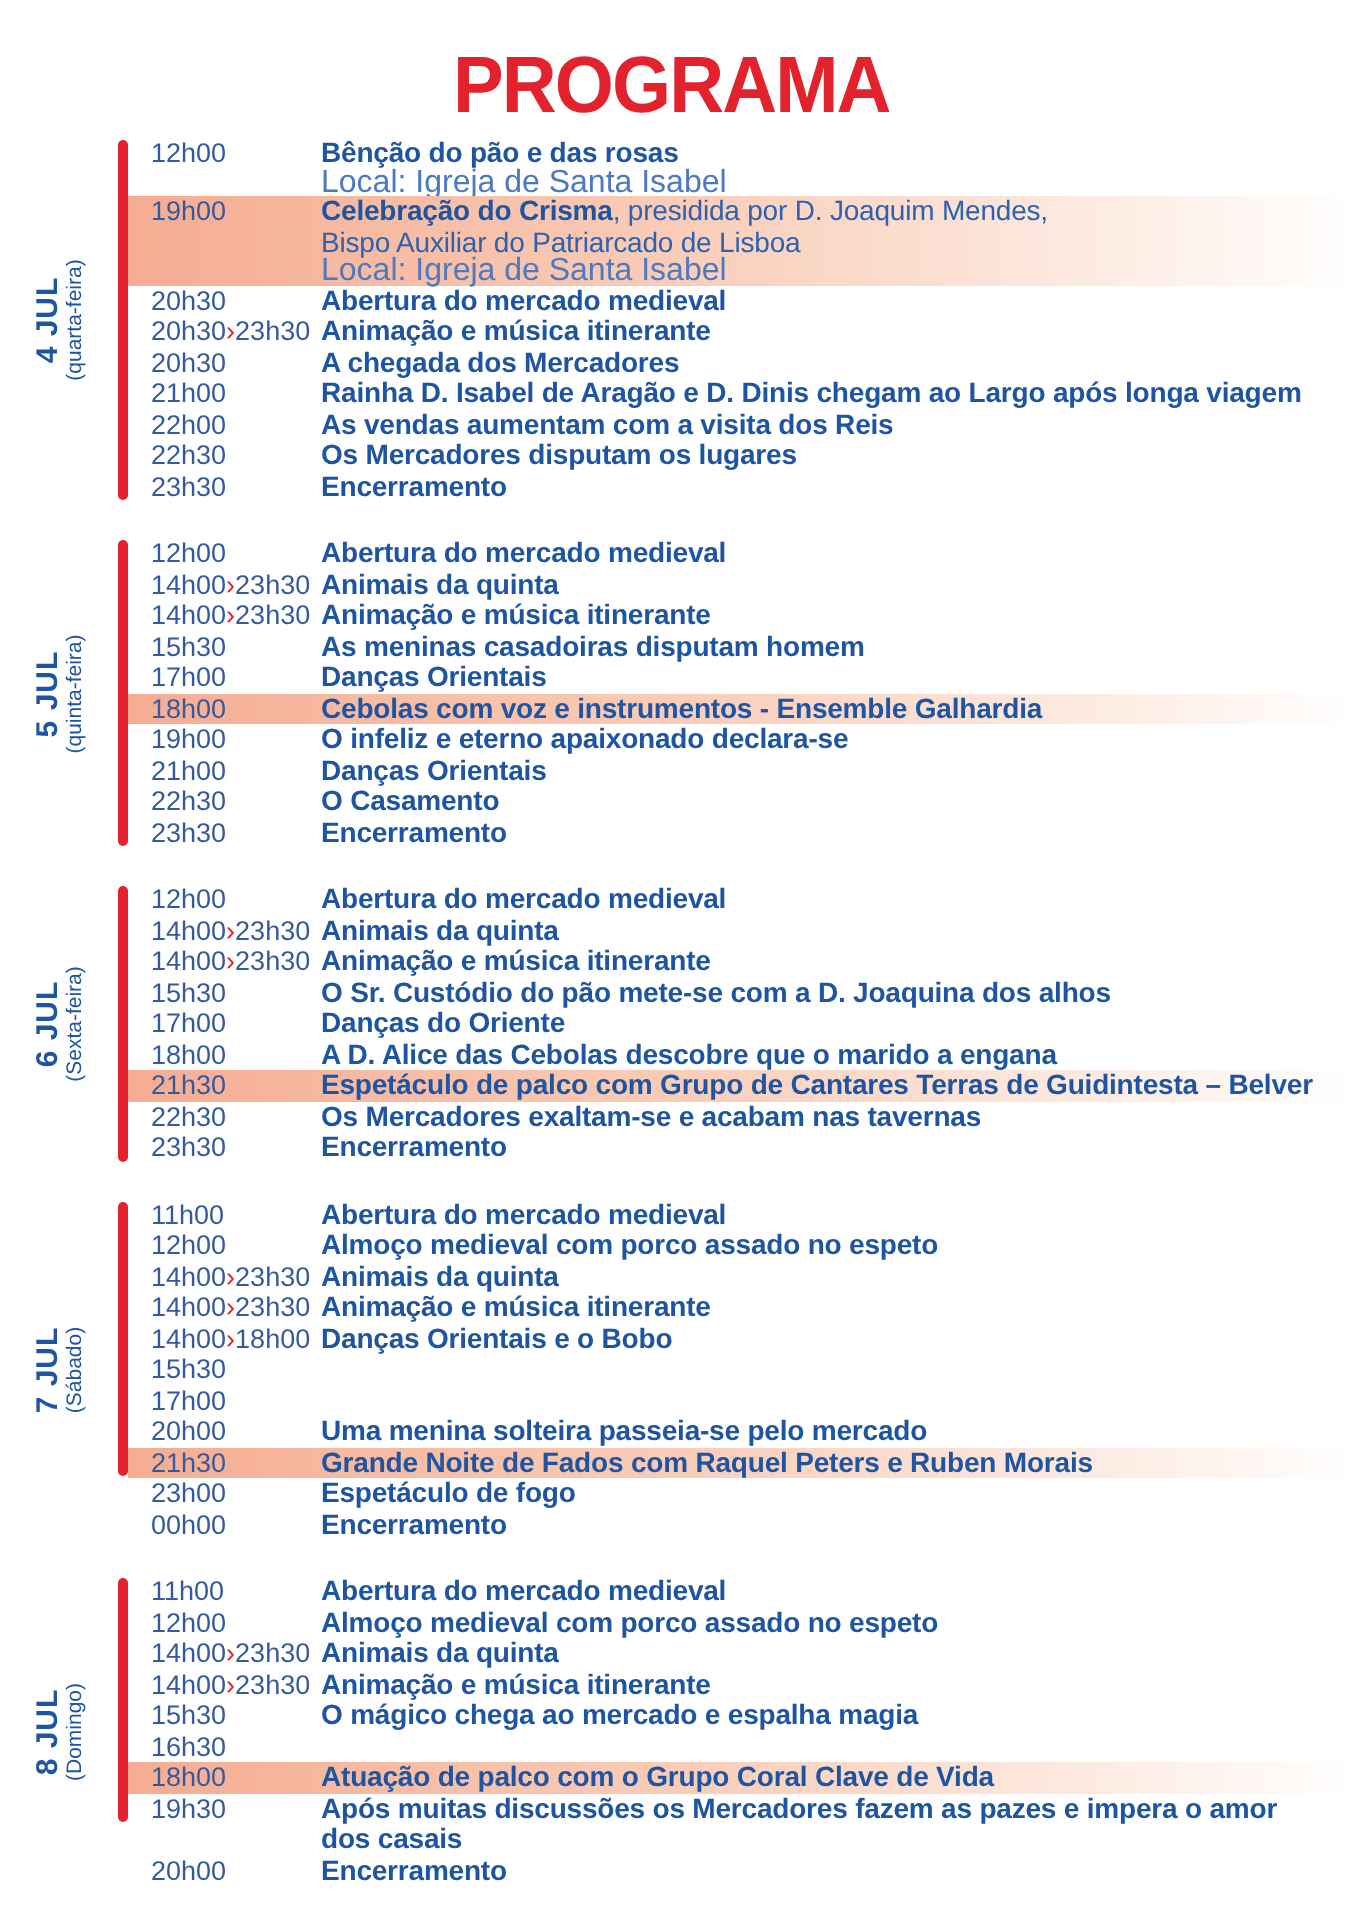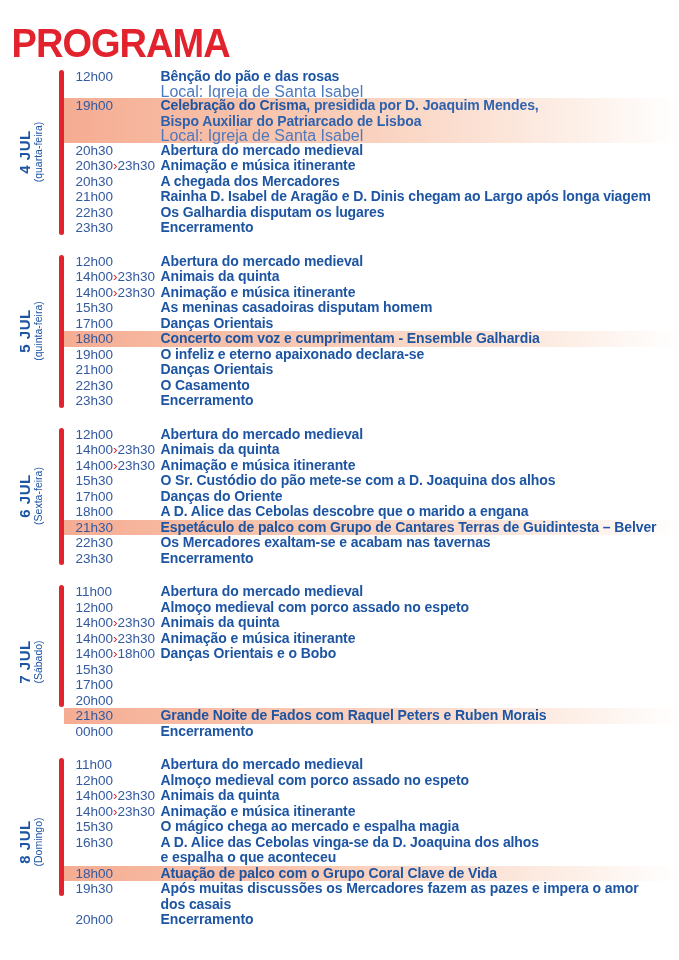--- a/index.html
+++ b/index.html
@@ -1,21 +1,21 @@
 <!DOCTYPE html>
 <html style="--red: #e2232d; --blue_dark: #1d55a3; --blue_time: #33599f; --blue_reg: #2e62ae; --blue_loc: #4d79bf; --hl1: #f5ac92; --hl2: #f9cdb8; --hl3: #fdeee6;"><head>
 <meta charset="utf-8">
 <style>
   html,body{margin:0;padding:0;}
   body{
     width:679px;height:960px;overflow:hidden;background:#ffffff;
     font-family:"Liberation Sans",sans-serif;
     -webkit-font-smoothing:antialiased;
   }
-  .header{padding:25px 20px 8px 0;text-align:left;}
+  .header{padding:25px 20px 8px 0;text-align:center;}
   .title{
     display:inline-block;margin:0;font-size:40px;line-height:.9;font-weight:bold;
     color:var(--red);letter-spacing:-1px;transform:scaleX(.95);transform-origin:100% 50%;
   }
   .days{display:block;}
   section.day{display:flex;align-items:stretch;margin:0 0 18px 0;}
   .gutter{width:59px;flex:none;position:relative;}
   .rot{
     position:absolute;top:50%;left:50%;
     transform:translate(-50%,-50%) rotate(-90deg);
@@ -32,21 +32,21 @@
     background:linear-gradient(90deg,var(--hl1) 0%,var(--hl2) 45%,var(--hl3) 82%,rgba(255,255,255,0) 100%);
   }
   .time{
     flex:none;width:97px;box-sizing:border-box;padding-left:12px;
     font-size:13.5px;line-height:15.5px;color:var(--blue_time);white-space:nowrap;
   }
   .arrow{color:var(--red);}
   .txt{flex:1;min-width:0;padding-right:4px;}
   .tl{font-size:14px;line-height:15.5px;color:var(--blue_dark);letter-spacing:-0.1px;}
   .tl .b{font-weight:bold;}
-  .tl .r{font-weight:bold;color:var(--blue_reg);}
+  .tl .r{font-weight:normal;color:var(--blue_reg);}
   .loc{font-size:16px;line-height:13.5px;color:var(--blue_loc);}
 </style>
 </head>
 <body>
 
 <div class="header">
   <h1 class="title">PROGRAMA</h1>
 </div>
 
 <div class="days">
@@ -92,23 +92,29 @@
             <div class="tl"><span class="b">A chegada dos Mercadores</span></div>
           </div>
         </div>
         <div class="row">
           <div class="time"><span>21h00</span></div>
           <div class="txt">
             <div class="tl"><span class="b">Rainha D. Isabel de Aragão e D. Dinis chegam ao Largo após longa viagem</span></div>
           </div>
         </div>
         <div class="row">
+          <div class="time"><span>22h00</span></div>
+          <div class="txt">
+            <div class="tl"><span class="b">As vendas aumentam com a visita dos Reis</span></div>
+          </div>
+        </div>
+        <div class="row">
           <div class="time"><span>22h30</span></div>
           <div class="txt">
-            <div class="tl"><span class="b">Os Galhardia disputam os lugares</span></div>
+            <div class="tl"><span class="b">Os Mercadores disputam os lugares</span></div>
           </div>
         </div>
         <div class="row">
           <div class="time"><span>23h30</span></div>
           <div class="txt">
             <div class="tl"><span class="b">Encerramento</span></div>
           </div>
         </div>
       </div>
     </section>
@@ -147,21 +153,21 @@
         </div>
         <div class="row">
           <div class="time"><span>17h00</span></div>
           <div class="txt">
             <div class="tl"><span class="b">Danças Orientais</span></div>
           </div>
         </div>
         <div class="row hl">
           <div class="time"><span>18h00</span></div>
           <div class="txt">
-            <div class="tl"><span class="b">Concerto com voz e cumprimentam - Ensemble Galhardia</span></div>
+            <div class="tl"><span class="b">Cebolas com voz e instrumentos - Ensemble Galhardia</span></div>
           </div>
         </div>
         <div class="row">
           <div class="time"><span>19h00</span></div>
           <div class="txt">
             <div class="tl"><span class="b">O infeliz e eterno apaixonado declara-se</span></div>
           </div>
         </div>
         <div class="row">
           <div class="time"><span>21h00</span></div>
@@ -288,25 +294,34 @@
           </div>
         </div>
         <div class="row">
           <div class="time"><span>15h30</span></div>
         </div>
         <div class="row">
           <div class="time"><span>17h00</span></div>
         </div>
         <div class="row">
           <div class="time"><span>20h00</span></div>
+          <div class="txt">
+            <div class="tl"><span class="b">Uma menina solteira passeia-se pelo mercado</span></div>
+          </div>
         </div>
         <div class="row hl">
           <div class="time"><span>21h30</span></div>
           <div class="txt">
             <div class="tl"><span class="b">Grande Noite de Fados com Raquel Peters e Ruben Morais</span></div>
+          </div>
+        </div>
+        <div class="row">
+          <div class="time"><span>23h00</span></div>
+          <div class="txt">
+            <div class="tl"><span class="b">Espetáculo de fogo</span></div>
           </div>
         </div>
         <div class="row">
           <div class="time"><span>00h00</span></div>
           <div class="txt">
             <div class="tl"><span class="b">Encerramento</span></div>
           </div>
         </div>
       </div>
     </section>
@@ -344,24 +359,20 @@
           </div>
         </div>
         <div class="row">
           <div class="time"><span>15h30</span></div>
           <div class="txt">
             <div class="tl"><span class="b">O mágico chega ao mercado e espalha magia</span></div>
           </div>
         </div>
         <div class="row">
           <div class="time"><span>16h30</span></div>
-          <div class="txt">
-            <div class="tl"><span class="b">A D. Alice das Cebolas vinga-se da D. Joaquina dos alhos</span></div>
-            <div class="tl"><span class="b">e espalha o que aconteceu</span></div>
-          </div>
         </div>
         <div class="row hl">
           <div class="time"><span>18h00</span></div>
           <div class="txt">
             <div class="tl"><span class="b">Atuação de palco com o Grupo Coral Clave de Vida</span></div>
           </div>
         </div>
         <div class="row">
           <div class="time"><span>19h30</span></div>
           <div class="txt">

